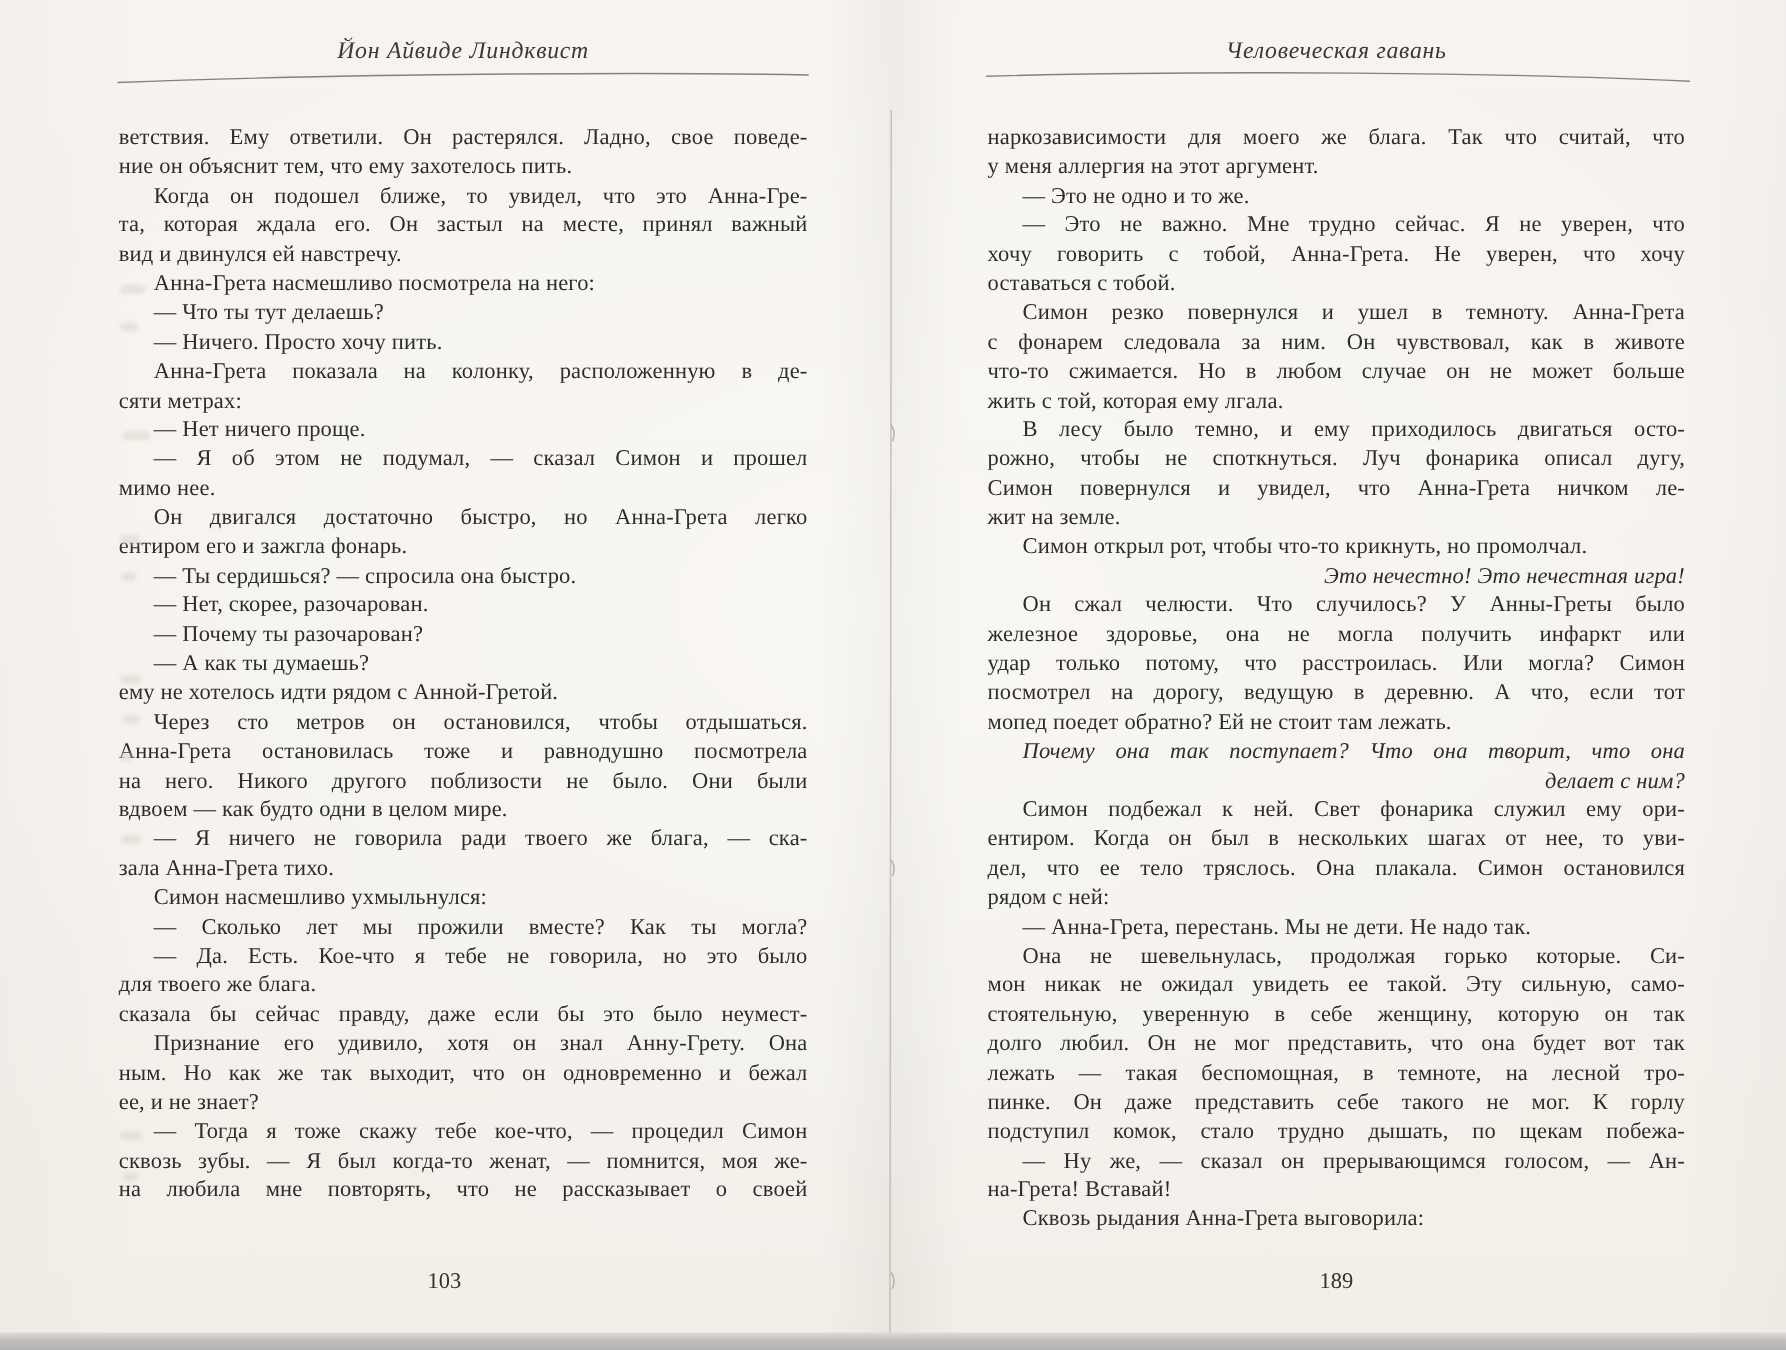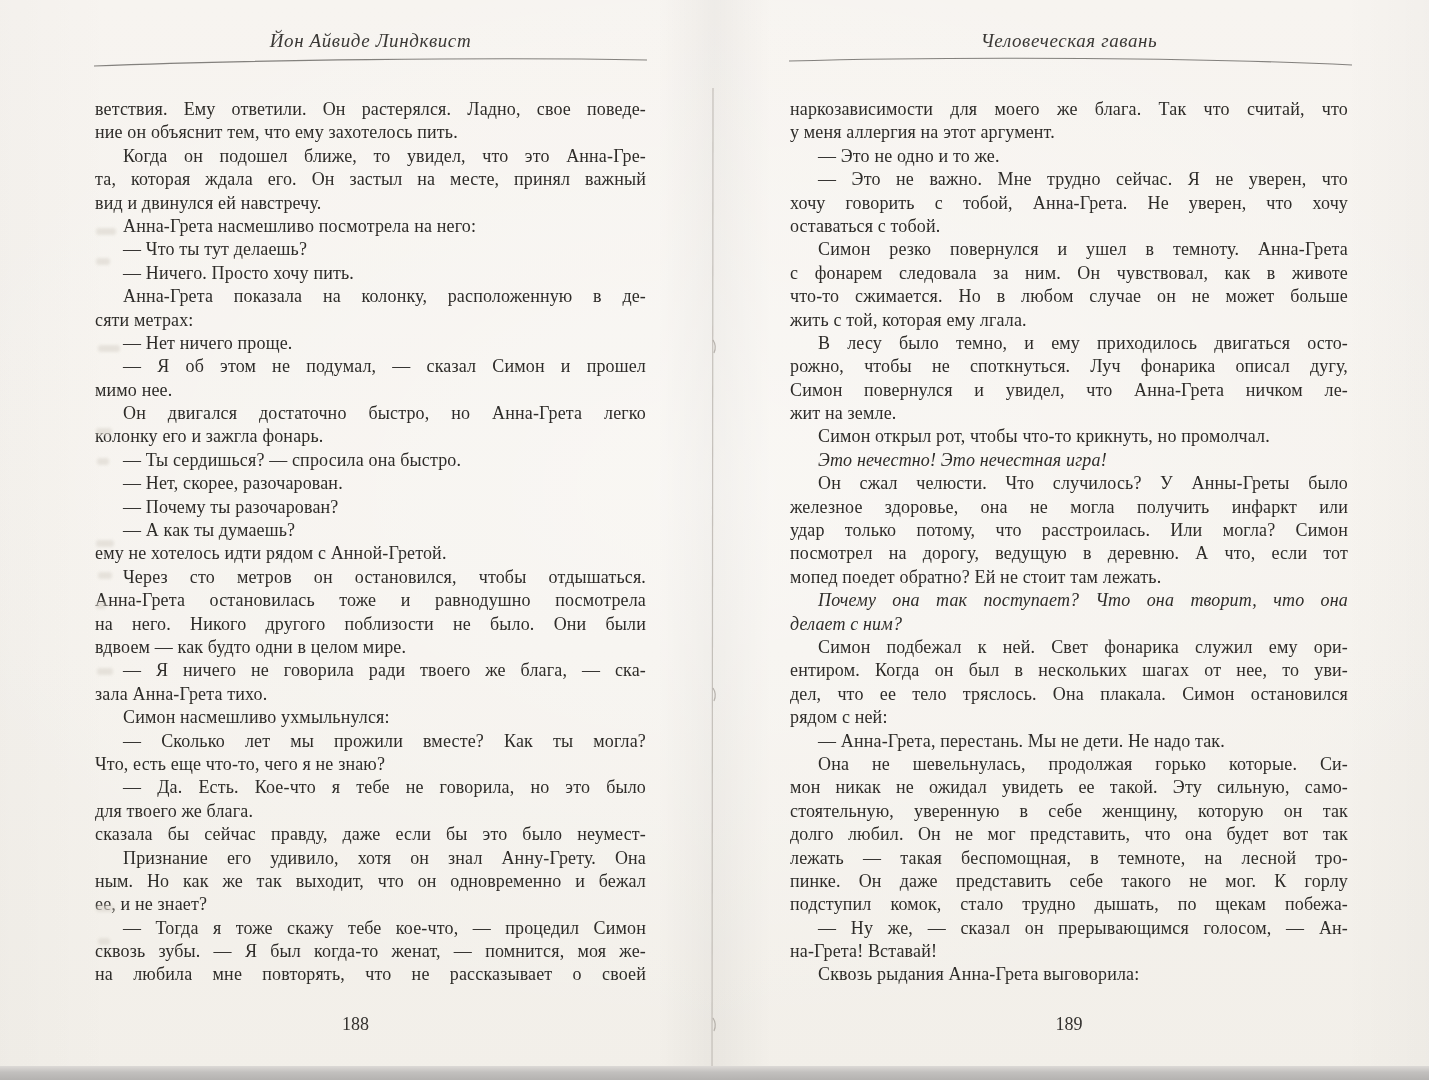--- a/index.html
+++ b/index.html
@@ -31,21 +31,21 @@
     position: absolute; top: 86px;
     font-size: 18px; line-height: 23.4px;
     letter-spacing: 0.15px;
     margin-top: 12px;
   }
   .col-left  { left: 95px;  width: 551px; }
   .col-right { left: 790px; width: 558px; }
   .line { height: 23.4px; white-space: normal; text-align: left; }
   .line.just { text-align: justify; text-align-last: justify; }
   .line.indent { text-indent: 28px; }
-  .line.italic { font-style: italic; }
+  .line.italic { font-style: italic; text-align: right; }
   .pageno {
     position: absolute; top: 1014px; height: 24px;
     font-size: 18px; text-align: center; color: #33312e;
   }
   .pageno-left  { left: 80px;  width: 551px; }
   .pageno-right { left: 790px; width: 558px; }
   .gutter { position: absolute; left: 704px; top: 88px; }
   .bottom-band {
     position: absolute; left: 0; bottom: 0; width: 1429px; height: 14px;
     background: linear-gradient(180deg, #dddad7 0%, #c2c0be 45%, #b4b2b0 100%);
@@ -72,46 +72,45 @@
       <div class="line">вид и двинулся ей навстречу.</div>
       <div class="line indent">Анна-Грета насмешливо посмотрела на него:</div>
       <div class="line indent">— Что ты тут делаешь?</div>
       <div class="line indent">— Ничего. Просто хочу пить.</div>
       <div class="line indent just">Анна-Грета показала на колонку, расположенную в де-</div>
       <div class="line">сяти метрах:</div>
       <div class="line indent">— Нет ничего проще.</div>
       <div class="line indent just">— Я об этом не подумал, — сказал Симон и прошел</div>
       <div class="line">мимо нее.</div>
       <div class="line indent just">Он двигался достаточно быстро, но Анна-Грета легко</div>
-      <div class="line">колонку его и зажгла фонарь.</div>
+      <div class="line">ентиром его и зажгла фонарь.</div>
       <div class="line indent">— Ты сердишься? — спросила она быстро.</div>
       <div class="line indent">— Нет, скорее, разочарован.</div>
       <div class="line indent">— Почему ты разочарован?</div>
       <div class="line indent">— А как ты думаешь?</div>
       <div class="line">ему не хотелось идти рядом с Анной-Гретой.</div>
       <div class="line indent just">Через сто метров он остановился, чтобы отдышаться.</div>
       <div class="line just">Анна-Грета остановилась тоже и равнодушно посмотрела</div>
       <div class="line just">на него. Никого другого поблизости не было. Они были</div>
       <div class="line">вдвоем — как будто одни в целом мире.</div>
       <div class="line indent just">— Я ничего не говорила ради твоего же блага, — ска-</div>
       <div class="line">зала Анна-Грета тихо.</div>
       <div class="line indent">Симон насмешливо ухмыльнулся:</div>
       <div class="line indent just">— Сколько лет мы прожили вместе? Как ты могла?</div>
-      <div class="line">Что, есть еще что-то, чего я не знаю?</div>
       <div class="line indent just">— Да. Есть. Кое-что я тебе не говорила, но это было</div>
       <div class="line">для твоего же блага.</div>
       <div class="line just">сказала бы сейчас правду, даже если бы это было неумест-</div>
       <div class="line indent just">Признание его удивило, хотя он знал Анну-Грету. Она</div>
       <div class="line just">ным. Но как же так выходит, что он одновременно и бежал</div>
       <div class="line">ее, и не знает?</div>
       <div class="line indent just">— Тогда я тоже скажу тебе кое-что, — процедил Симон</div>
       <div class="line just">сквозь зубы. — Я был когда-то женат, — помнится, моя же-</div>
       <div class="line just">на любила мне повторять, что не рассказывает о своей</div>
     </div>
-  <div class="pageno pageno-left">188</div>
+  <div class="pageno pageno-left">103</div>
 
   <svg class="gutter" width="18" height="992">
     <path d="M9,0 C7,220 11,540 8,992" fill="none" stroke="#b9b4ae" stroke-width="1.2" opacity="0.8"></path>
     <path d="M9,252 q4,6 1,13" fill="none" stroke="#a9a49e" stroke-width="1.2" opacity="0.8"></path>
     <path d="M9,600 q4,6 1,13" fill="none" stroke="#a9a49e" stroke-width="1.2" opacity="0.8"></path>
     <path d="M9,930 q4,6 1,13" fill="none" stroke="#a9a49e" stroke-width="1.2" opacity="0.8"></path>
   </svg>
 
   <div class="running-head head-right">Человеческая гавань</div>
   <svg class="head-rule rule-right" width="567" height="16">

